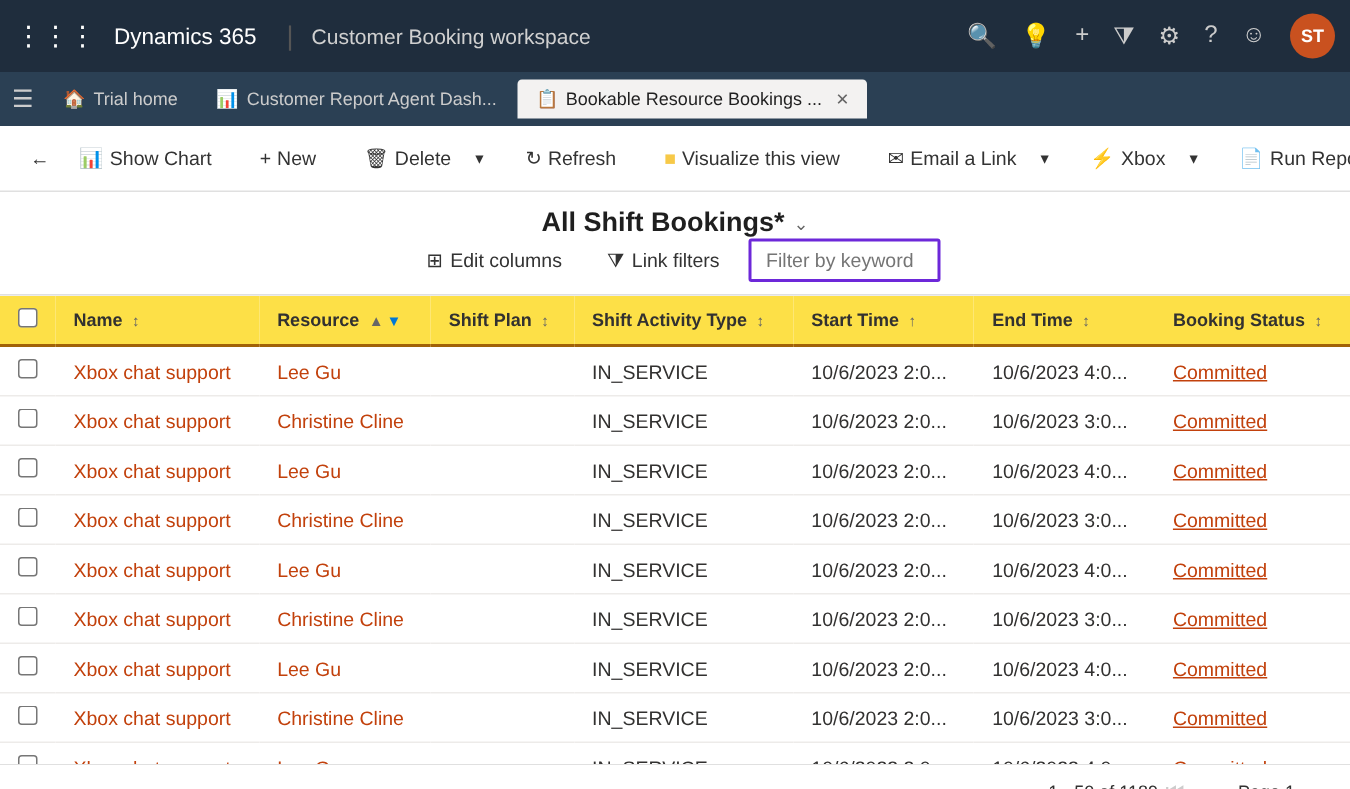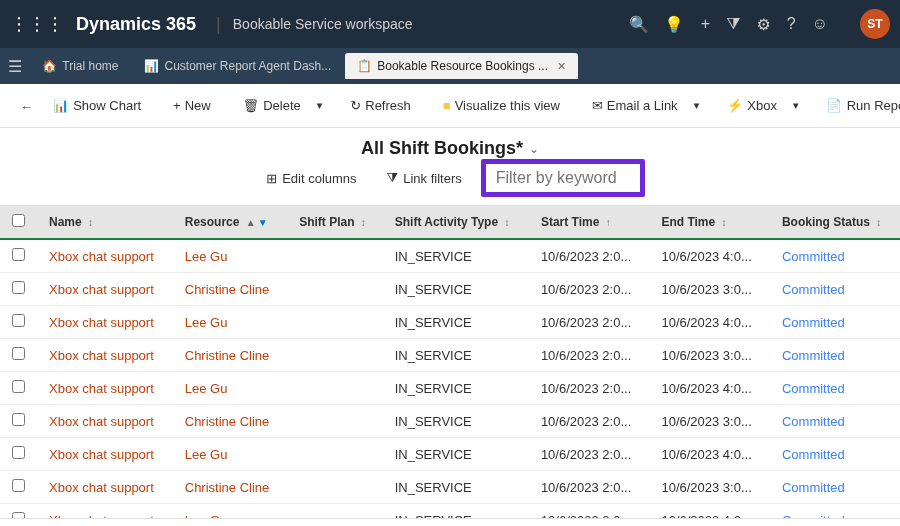--- a/index.html
+++ b/index.html
@@ -9,26 +9,26 @@
     .top-nav {
       background: #1f2d3d;
       color: white;
       height: 48px;
       display: flex;
       align-items: center;
       padding: 0 10px;
       gap: 8px;
     }
     .top-nav .app-grid-icon { color: white; font-size: 18px; cursor: pointer; margin-right: 4px; }
-    .top-nav .app-name { font-size: 18px; font-weight: 700; color: white; margin-right: 8px; }
+    .top-nav .app-name { font-size: 15px; font-weight: 400; color: white; margin-right: 8px; }
     .top-nav .divider { color: #555; font-size: 18px; margin: 0 4px; }
     .top-nav .workspace-name { font-size: 14px; color: #d0d0d0; }
     .top-nav-right { margin-left: auto; display: flex; align-items: center; gap: 16px; color: #ccc; font-size: 16px; }
     .top-nav-right .icon-btn { cursor: pointer; color: #ccc; font-size: 16px; }
-    .top-nav-right .avatar { background: #c9511f; border-radius: 50%; width: 30px; height: 30px; display: flex; align-items: center; justify-content: center; font-size: 12px; font-weight: 600; color: white; cursor: pointer; margin-left: 16px; }
+    .top-nav-right .avatar { background: #c9511f; border-radius: 50%; width: 30px; height: 30px; display: flex; align-items: center; justify-content: center; font-size: 12px; font-weight: 600; color: white; cursor: pointer; }
 
     
     .tab-bar {
       background: #2b4054;
       display: flex;
       align-items: center;
       height: 36px;
       padding: 0 8px;
       gap: 2px;
     }
@@ -108,53 +108,53 @@
       padding: 5px 10px;
       border: 1px solid transparent;
       background: transparent;
       cursor: pointer;
       font-size: 13px;
       color: #333;
       border-radius: 2px;
       white-space: nowrap;
     }
     .filter-keyword {
-      border: 5px solid #6d28d9;
+      border: 2px solid #6d28d9;
       padding: 5px 10px;
       border-radius: 2px;
-      font-size: 16px;
+      font-size: 13px;
       color: #999;
-      width: 164px;
+      width: 128px;
       outline: none;
     }
 
     
     .table-container {
       background: #ffffff;
       overflow-y: auto;
       height: calc(526px - 48px - 36px - 44px - 50px - 36px);
     }
     table { width: 100%; border-collapse: collapse; }
-    thead tr { border-bottom: 2px solid #15803d; background: #e5e5e5; }
+    thead tr { border-bottom: 2px solid #a16207; background: #fde047; }
     thead th {
       padding: 8px 12px;
       text-align: left;
       font-weight: 600;
       font-size: 12px;
       color: #323130;
       white-space: nowrap;
       cursor: pointer;
     }
     thead th .sort-icon { font-size: 10px; color: #666; margin-left: 3px; }
     thead th .filter-icon { font-size: 10px; color: #0078d4; margin-left: 2px; }
     thead .col-check { width: 36px; }
     tbody tr { border-bottom: 1px solid #edebe9; }
     tbody td { padding: 8px 12px; font-size: 13px; color: #323130; white-space: nowrap; }
     tbody td.link-cell a { color: #c2410c; text-decoration: none; }
-    tbody td.status-cell { color: #3b82f6; font-weight: 500; }
+    tbody td.status-cell { color: #c2410c; font-weight: 500; text-decoration: underline; }
     .row-checkbox { cursor: pointer; }
 
     
     .table-footer {
       background: #ffffff;
       border-top: 1px solid #e0e0e0;
       height: 36px;
       display: flex;
       align-items: center;
       justify-content: flex-end;
@@ -177,21 +177,21 @@
     
     .main-content { position: relative; }
   </style>
 </head>
 <body>
 
 <div class="top-nav">
   <span class="app-grid-icon">⋮⋮⋮</span>
   <span class="app-name">Dynamics 365</span>
   <span class="divider">|</span>
-  <span class="workspace-name">Bookable Service workspace</span>
+  <span class="workspace-name">Customer Booking workspace</span>
   <div class="top-nav-right">
     <span class="icon-btn">🔍</span>
     <span class="icon-btn">💡</span>
     <span class="icon-btn">+</span>
     <span class="icon-btn">⧩</span>
     <span class="icon-btn">⚙</span>
     <span class="icon-btn">?</span>
     <span class="icon-btn">☺</span>
     <div class="avatar">ST</div>
   </div>

